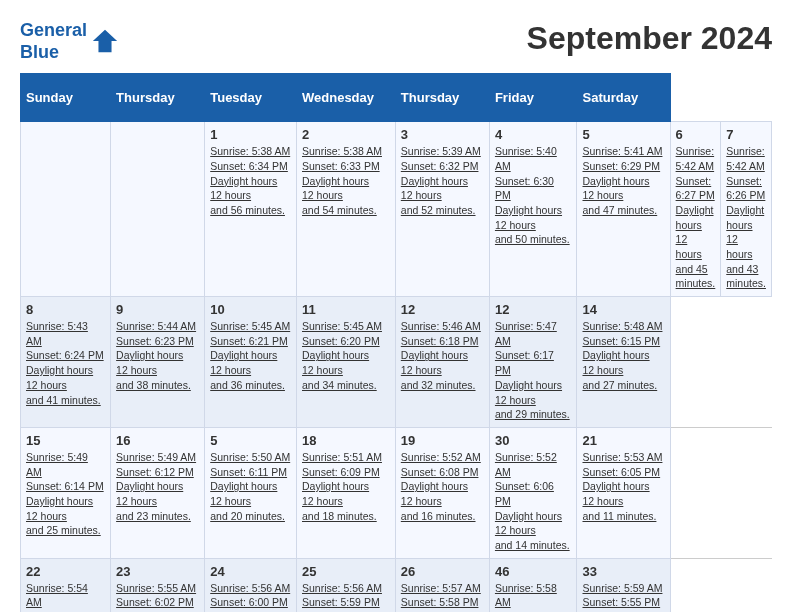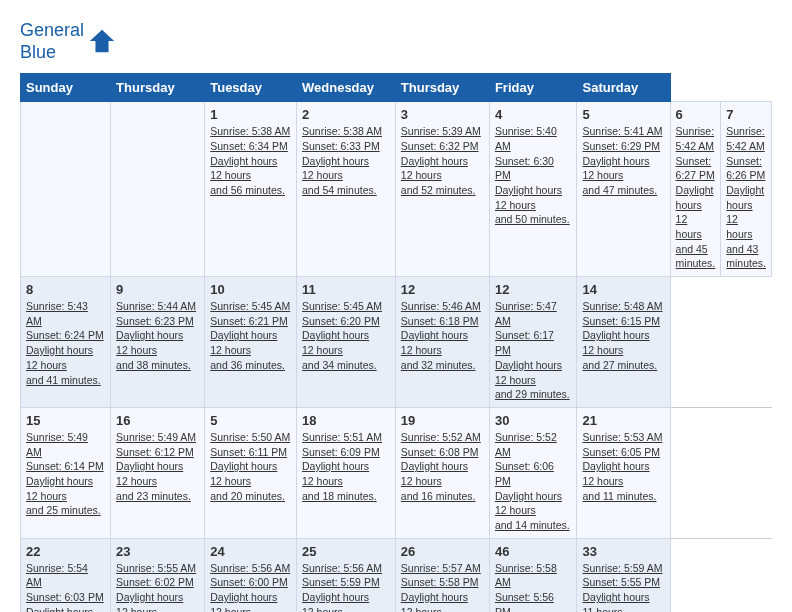--- a/index.html
+++ b/index.html
@@ -15,21 +15,21 @@
       justify-content: space-between;
       align-items: flex-start;
       margin-bottom: 10px;
     }
     .logo {
       display: flex;
       align-items: center;
     }
     .logo-text {
       font-size: 18px;
-      font-weight: normal;
+      font-weight: bold;
       color: #333;
       line-height: 1.2;
     }
     .logo-text span {
       color: #1a5fa8;
     }
     .logo-icon {
       width: 28px;
       height: 28px;
       margin-left: 4px;
@@ -48,21 +48,21 @@
     }
     table {
       width: 100%;
       border-collapse: collapse;
       font-size: 11px;
     }
     thead tr th {
       background-color: #1a5fa8;
       color: #fff;
       text-align: left;
-      padding: 6px 5px;
+      padding: 16px 5px;
       font-size: 13px;
       font-weight: bold;
       border: 1px solid #1a5fa8;
     }
     tbody tr {
       border-bottom: 1px solid #ccc;
     }
     tbody tr:nth-child(odd) {
       background-color: #f5f8ff;
     }
@@ -101,20 +101,21 @@
     <div>
       <div class="logo-text">
         <span>General</span><br><span style="color:#1a5fa8;">Blue</span>
       </div>
     </div>
     <svg class="logo-icon" viewBox="0 0 30 30">
       <polygon points="15,2 28,14 22,14 22,26 8,26 8,14 2,14" fill="#1a5fa8"></polygon>
     </svg>
   </div>
   <div class="title-block">
+    <div class="month-title">September 2024</div>
   </div>
 </div>
 
 <table>
   <thead>
     <tr>
     <th>Sunday</th>
         <th>Thursday</th>
         <th>Tuesday</th>
         <th>Wednesday</th>

